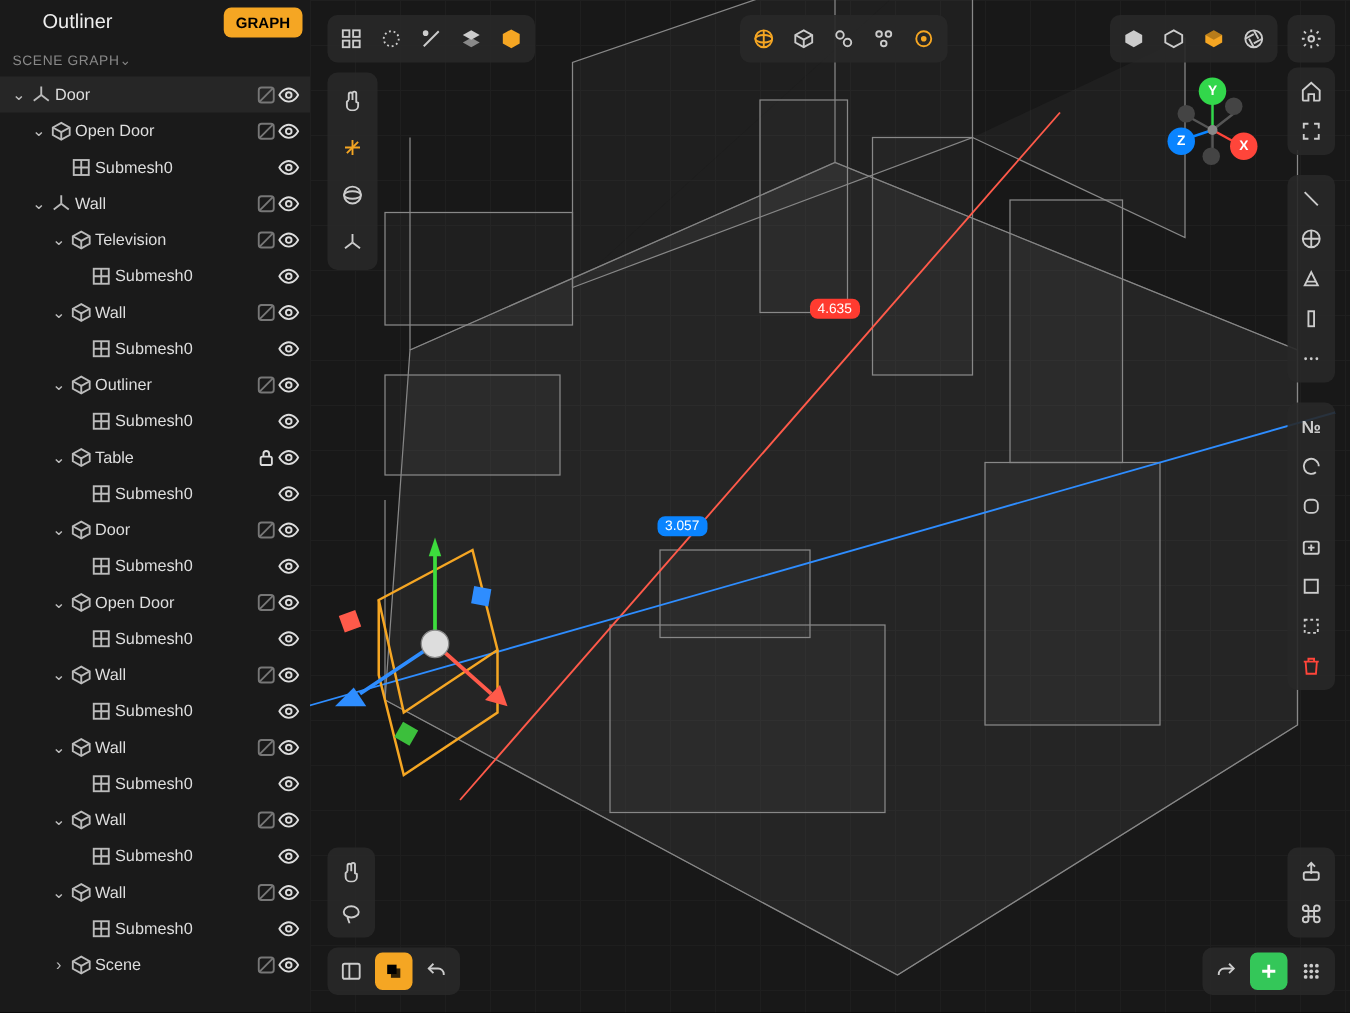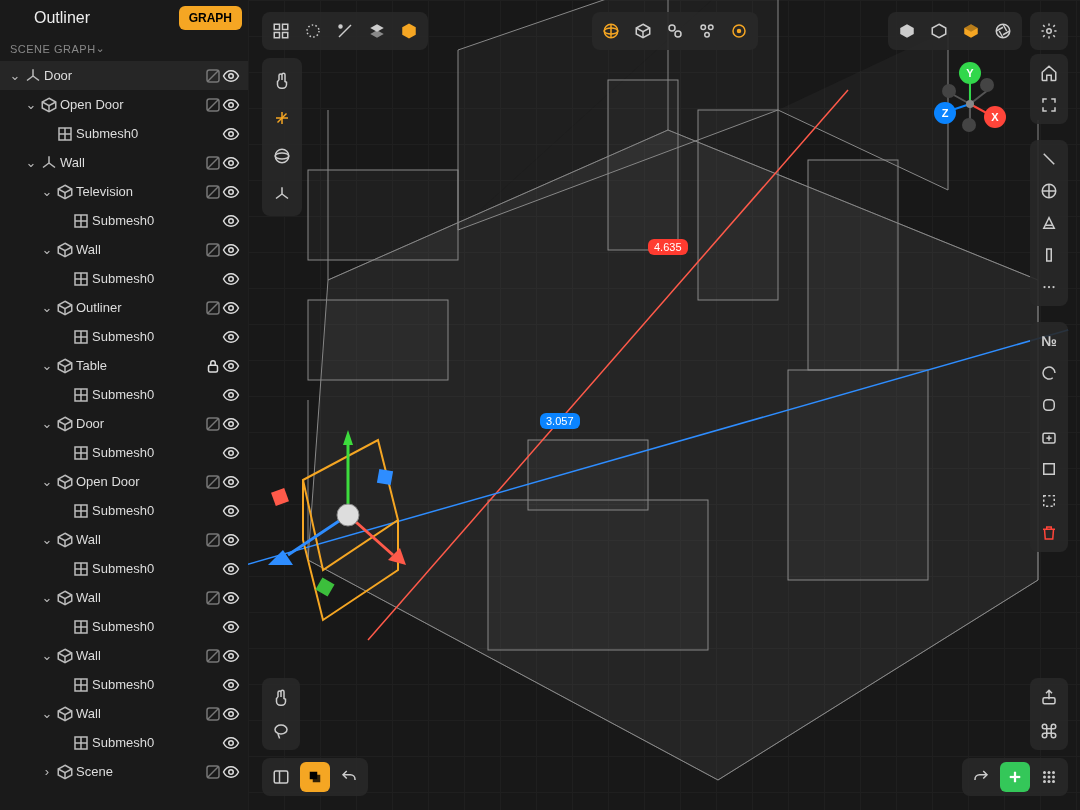--- a/index.html
+++ b/index.html
@@ -677,21 +677,21 @@
       <line class="giz" x1="100" y1="515" x2="145" y2="555" style="stroke:#ff5a4a"></line>
       <polygon points="140,560 152,548 158,565" style="fill:#ff5a4a;stroke:none"></polygon>
 
       <rect x="25" y="490" width="14" height="14" style="fill:#ff5a4a;stroke:none" transform="rotate(-20 32 497)"></rect>
       <rect x="70" y="580" width="14" height="14" style="fill:#3cbf3c;stroke:none" transform="rotate(30 77 587)"></rect>
       <rect x="130" y="470" width="14" height="14" style="fill:#2e8dff;stroke:none" transform="rotate(10 137 477)"></rect>
       <circle cx="100" cy="515" r="11" style="fill:#ddd;stroke:#888"></circle>
     </svg>
 
     <span class="dim-badge red" style="left:400px; top:239px;">4.635</span>
-    <span class="dim-badge blue" style="left:292px; top:413px;">3.057</span>
+    <span class="dim-badge blue" style="left:278px; top:413px;">3.057</span>
 
     <div class="tc-group a">
       <div class="ico-btn">
           <svg class="ic" viewBox="0 0 24 24" fill="none" stroke="currentColor" stroke-width="2">
             <rect x="3" y="3" width="7" height="7"></rect>
             <rect x="14" y="3" width="7" height="7"></rect>
             <rect x="3" y="14" width="7" height="7"></rect>
             <rect x="14" y="14" width="7" height="7"></rect>
           </svg>
         </div>

